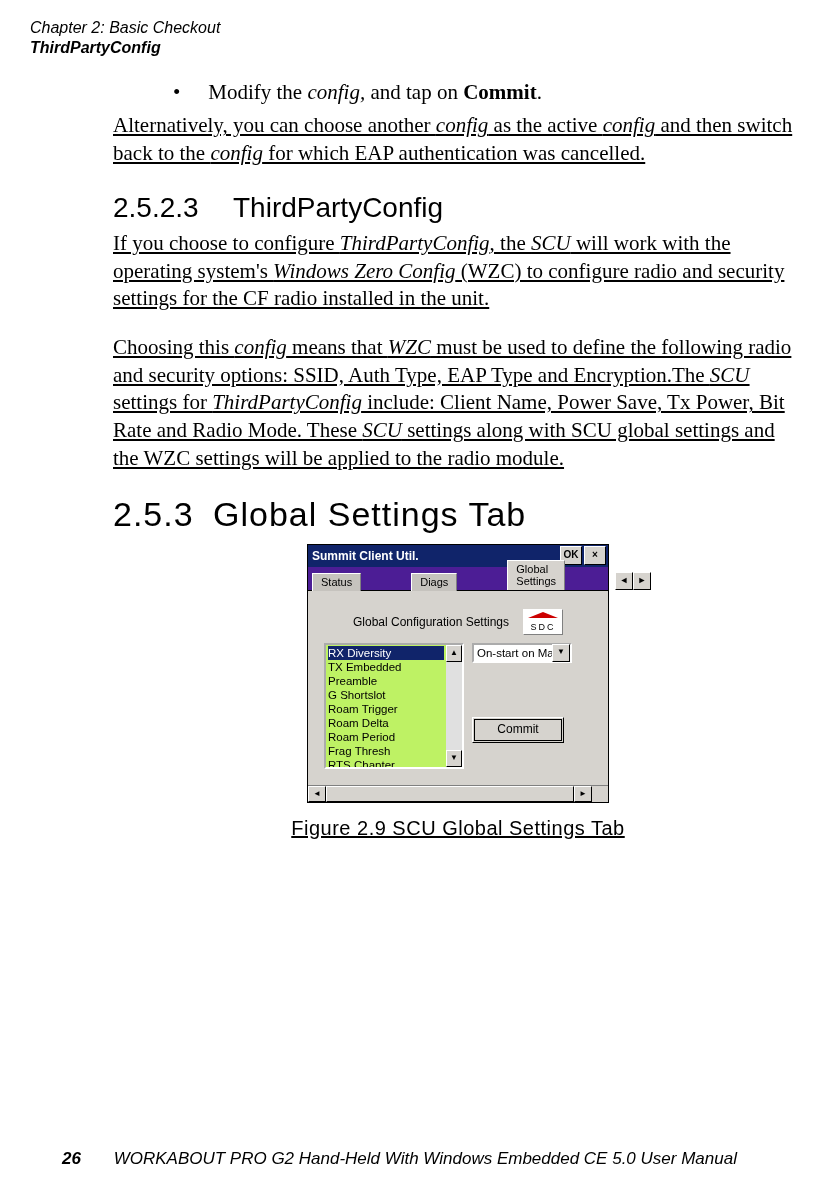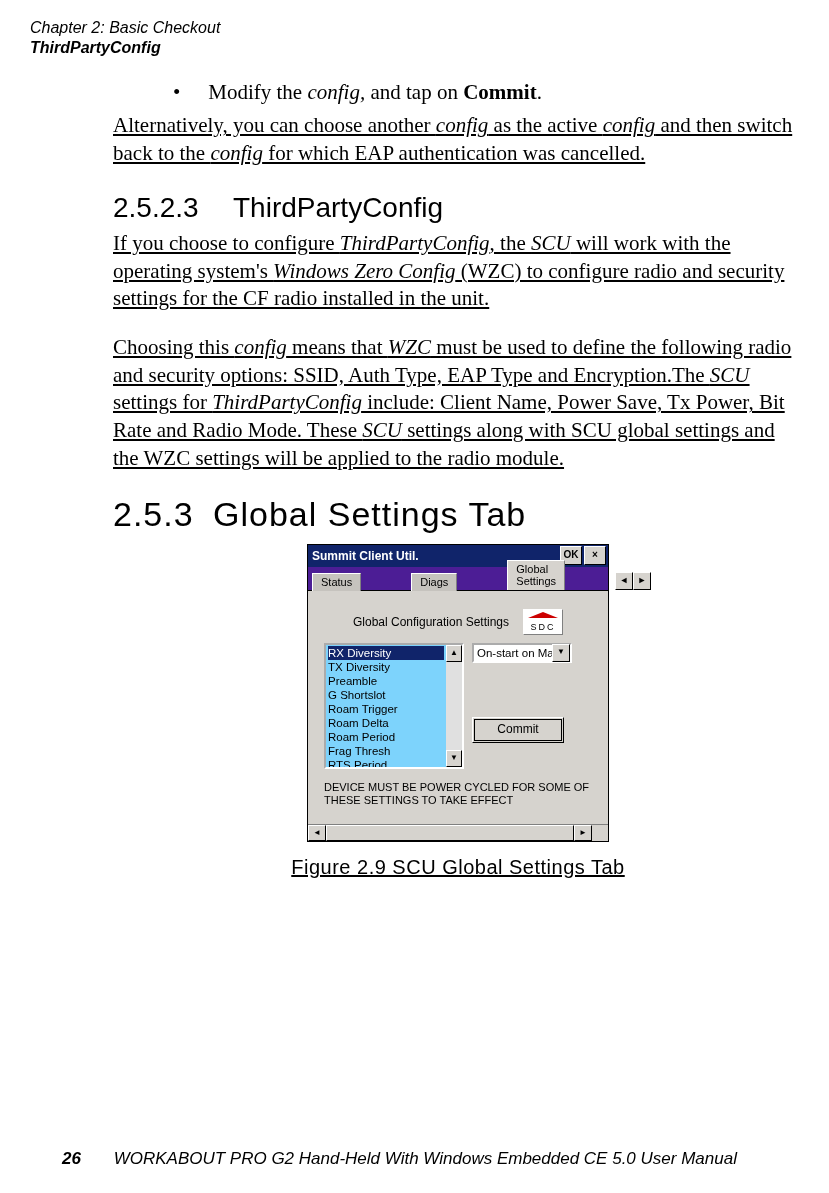--- a/index.html
+++ b/index.html
@@ -196,21 +196,21 @@
     border-top-color:#fff; border-left-color:#fff;
     position: relative;
     background:#fff;
   }
   .sdc-logo svg { position:absolute; top:0; left:0; }
   .row { display:flex; gap:8px; align-items:flex-start; }
   .listbox {
     width: 140px;
     height: 126px;
     border: 2px inset #fff;
-    background:#7dd3fc;
+    background:#bef264;
     display:flex;
     box-sizing: border-box;
   }
   .listbox .items { flex:1; overflow:hidden; padding:1px 2px; font-size:11.5px; line-height:14px; }
   .listbox .items .selected { background:#10246a; color:#fff; }
   .listbox .scroll { width:16px; background:#d6d3ce; display:flex; flex-direction:column; }
   .listbox .scroll .sb {
     height:15px; border:1px solid #000;
     border-top-color:#fff; border-left-color:#fff;
     text-align:center; font-size:8px; line-height:13px;
@@ -332,44 +332,43 @@
               <svg width="38" height="24" viewBox="0 0 38 24">
                 <polygon points="4,8 34,8 19,2" fill="#c00"></polygon>
                 <text x="19" y="20" text-anchor="middle" font-family="Arial" font-size="9" fill="#000" letter-spacing="2">SDC</text>
               </svg>
             </span>
           </div>
           <div class="row">
             <div class="listbox">
               <div class="items">
                 <div class="selected">RX Diversity</div>
-                <div>TX Diversity</div>
+                <div>TX Embedded</div>
                 <div>Preamble</div>
                 <div>G Shortslot</div>
                 <div>Roam Trigger</div>
                 <div>Roam Delta</div>
                 <div>Roam Period</div>
                 <div>Frag Thresh</div>
-                <div>RTS Period</div>
+                <div>RTS Chapter</div>
               </div>
               <div class="scroll">
                 <div class="sb">▲</div>
                 <div class="track"></div>
                 <div class="sb">▼</div>
               </div>
             </div>
             <div>
               <div class="combo">
                 <span>On-start on Main</span>
                 <div class="cb">▼</div>
               </div>
               <div class="commit">Commit</div>
             </div>
           </div>
-          <div class="note">DEVICE MUST BE POWER CYCLED FOR SOME OF THESE SETTINGS TO TAKE EFFECT</div>
         </div>
         <div class="bottom-scroll">
           <div class="hb">◄</div>
           <div class="thumb"></div>
           <div class="hb">►</div>
           <div class="gap"></div>
         </div>
       </div>
       <div class="figure-caption">Figure 2.9 SCU Global Settings Tab</div>
     </div>

